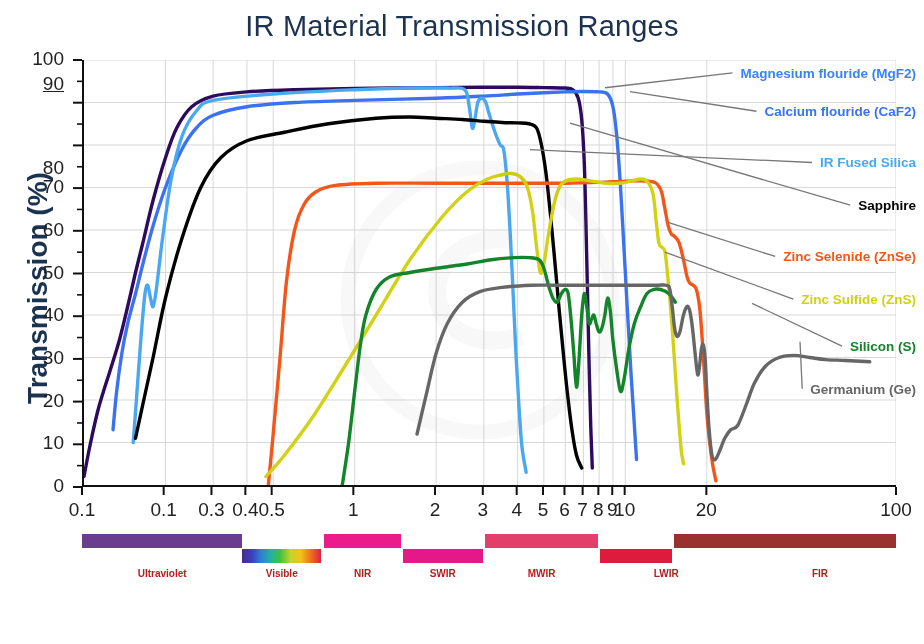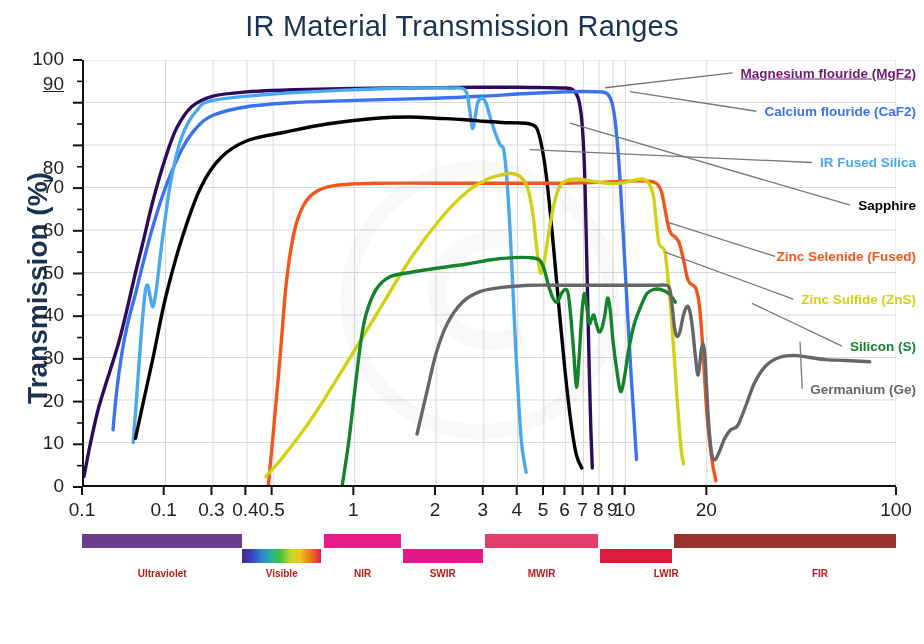--- a/index.html
+++ b/index.html
@@ -189,25 +189,25 @@
       <svg style="position:absolute;left:0;top:0;width:924px;height:644px;pointer-events:none;">
         <line x1="605" y1="87.755" x2="732.5" y2="72.81" stroke="#777" stroke-width="1.3"></line>
         <line x1="630" y1="91.59800000000001" x2="756.46875" y2="111.24000000000001" stroke="#777" stroke-width="1.3"></line>
         <line x1="530" y1="149.66999999999996" x2="811.96875" y2="162.48000000000002" stroke="#777" stroke-width="1.3"></line>
         <line x1="570" y1="123.19600000000003" x2="850.234375" y2="205.18" stroke="#777" stroke-width="1.3"></line>
         <line x1="668" y1="222.26" x2="775.21875" y2="256.41999999999996" stroke="#777" stroke-width="1.3"></line>
         <line x1="665" y1="252.14999999999998" x2="793.25" y2="299.12" stroke="#777" stroke-width="1.3"></line>
         <line x1="752" y1="303.39" x2="841.984375" y2="346.09000000000003" stroke="#777" stroke-width="1.3"></line>
         <line x1="800" y1="341.82" x2="802.21875" y2="388.78999999999996" stroke="#777" stroke-width="1.3"></line>
       </svg>
-      <div class="legend-text legend-right" style="color: #701a75; top: 72.81px; right: 8px; text-decoration: underline;">Magnesium flouride (MgF2)</div>
+      <div class="legend-text legend-right" style="color: #3b82f6; top: 72.81px; right: 8px;">Magnesium flouride (MgF2)</div>
       <div class="legend-text legend-right" style="color: rgb(59, 114, 240); top: 111.24px; right: 8px;">Calcium flouride (CaF2)</div>
       <div class="legend-text legend-right" style="color: rgb(74, 168, 240); top: 162.48px; right: 8px;">IR Fused Silica</div>
       <div class="legend-text legend-right" style="color: rgb(0, 0, 0); top: 205.18px; right: 8px;">Sapphire</div>
-      <div class="legend-text legend-right" style="color: rgb(244, 86, 26); top: 256.42px; right: 8px;">Zinc Selenide (Fused)</div>
+      <div class="legend-text legend-right" style="color: rgb(244, 86, 26); top: 256.42px; right: 8px;">Zinc Selenide (ZnSe)</div>
       <div class="legend-text legend-right" style="color: rgb(211, 209, 19); top: 299.12px; right: 8px;">Zinc Sulfide (ZnS)</div>
       <div class="legend-text legend-right" style="color: rgb(19, 132, 42); top: 346.09px; right: 8px;">Silicon (S)</div>
       <div class="legend-text legend-right" style="color: rgb(102, 102, 102); top: 388.79px; right: 8px;">Germanium (Ge)</div>
     </div>
   <div id="band-layer">
       <div class="band" style="left: 82px; width: 160.376px; top: 534px; height: 14px; background: rgb(106, 61, 143);"></div>
       <div class="bandlabel" style="left: 162.188px; top: 568px;">Ultraviolet</div>
       <div class="band" style="left: 242.376px; width: 78.6186px; top: 549px; height: 14px; background: linear-gradient(to right, rgb(75, 43, 138) 0%, rgb(58, 63, 192) 12%, rgb(47, 127, 208) 24%, rgb(39, 176, 160) 36%, rgb(63, 194, 63) 48%, rgb(200, 212, 40) 62%, rgb(240, 194, 26) 74%, rgb(238, 122, 28) 86%, rgb(224, 31, 74) 100%);"></div>
       <div class="bandlabel" style="left: 281.685px; top: 568px;">Visible</div>
       <div class="band" style="left: 324.055px; width: 77.0578px; top: 534px; height: 14px; background: rgb(236, 27, 140);"></div>

